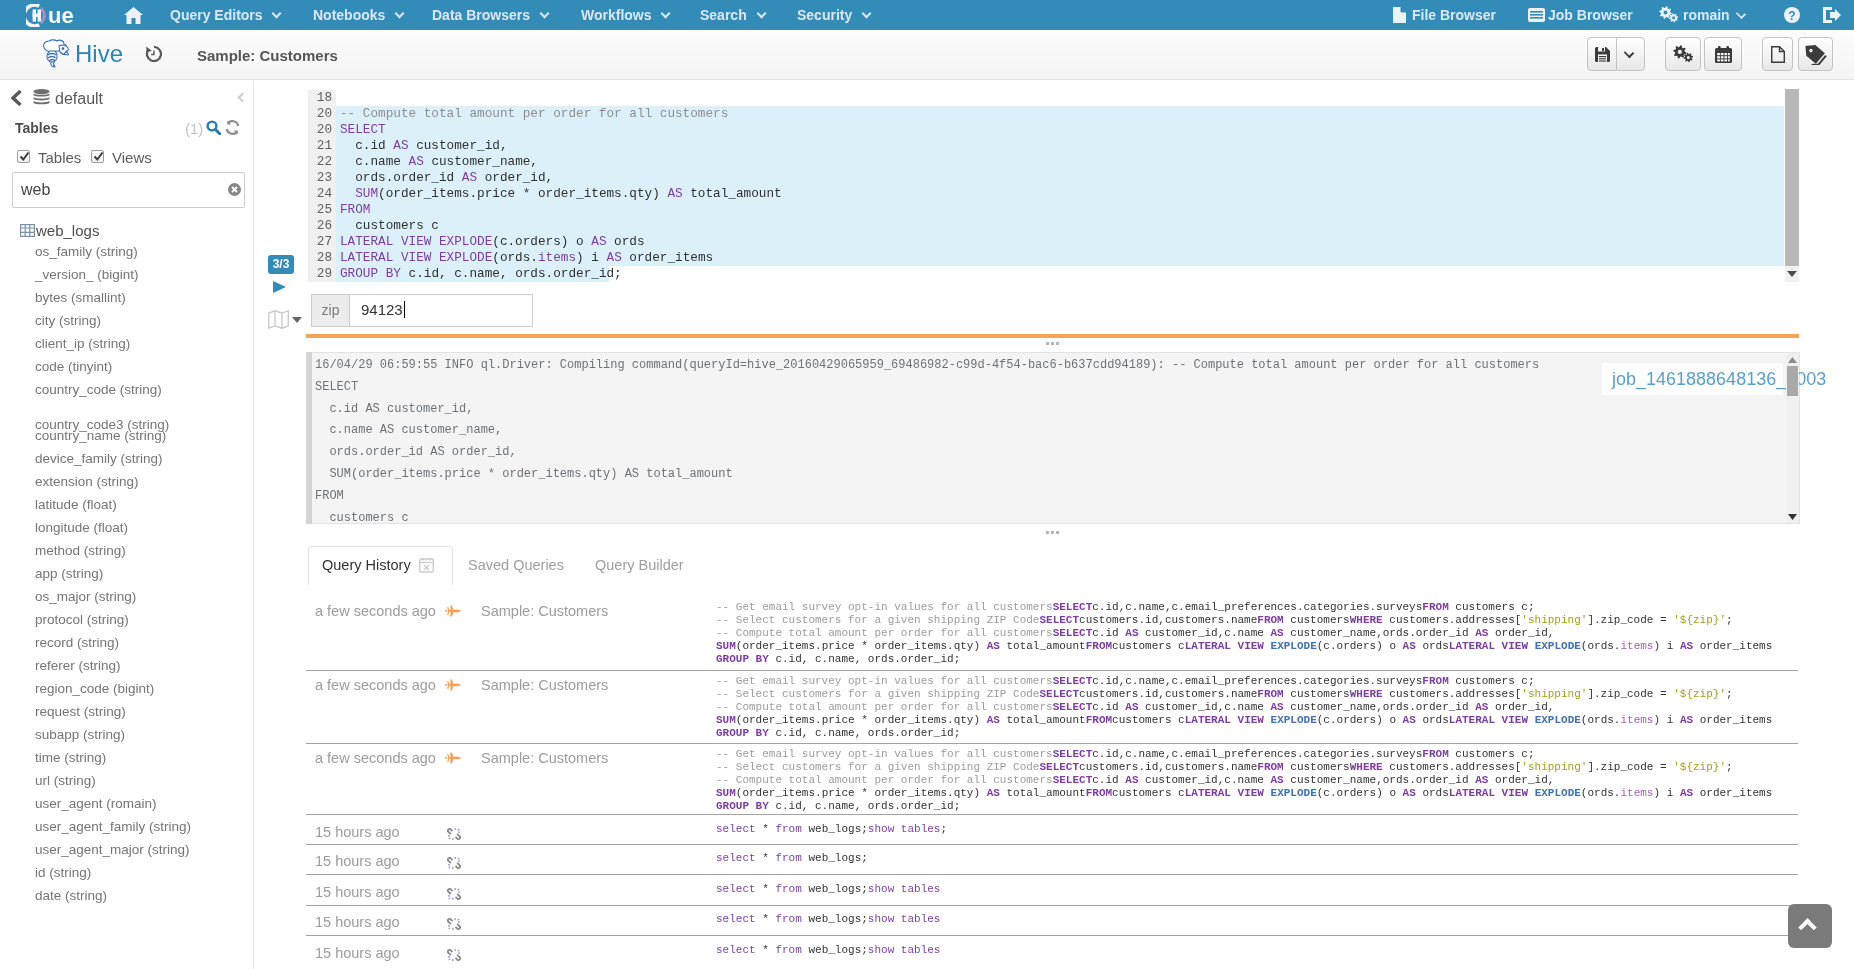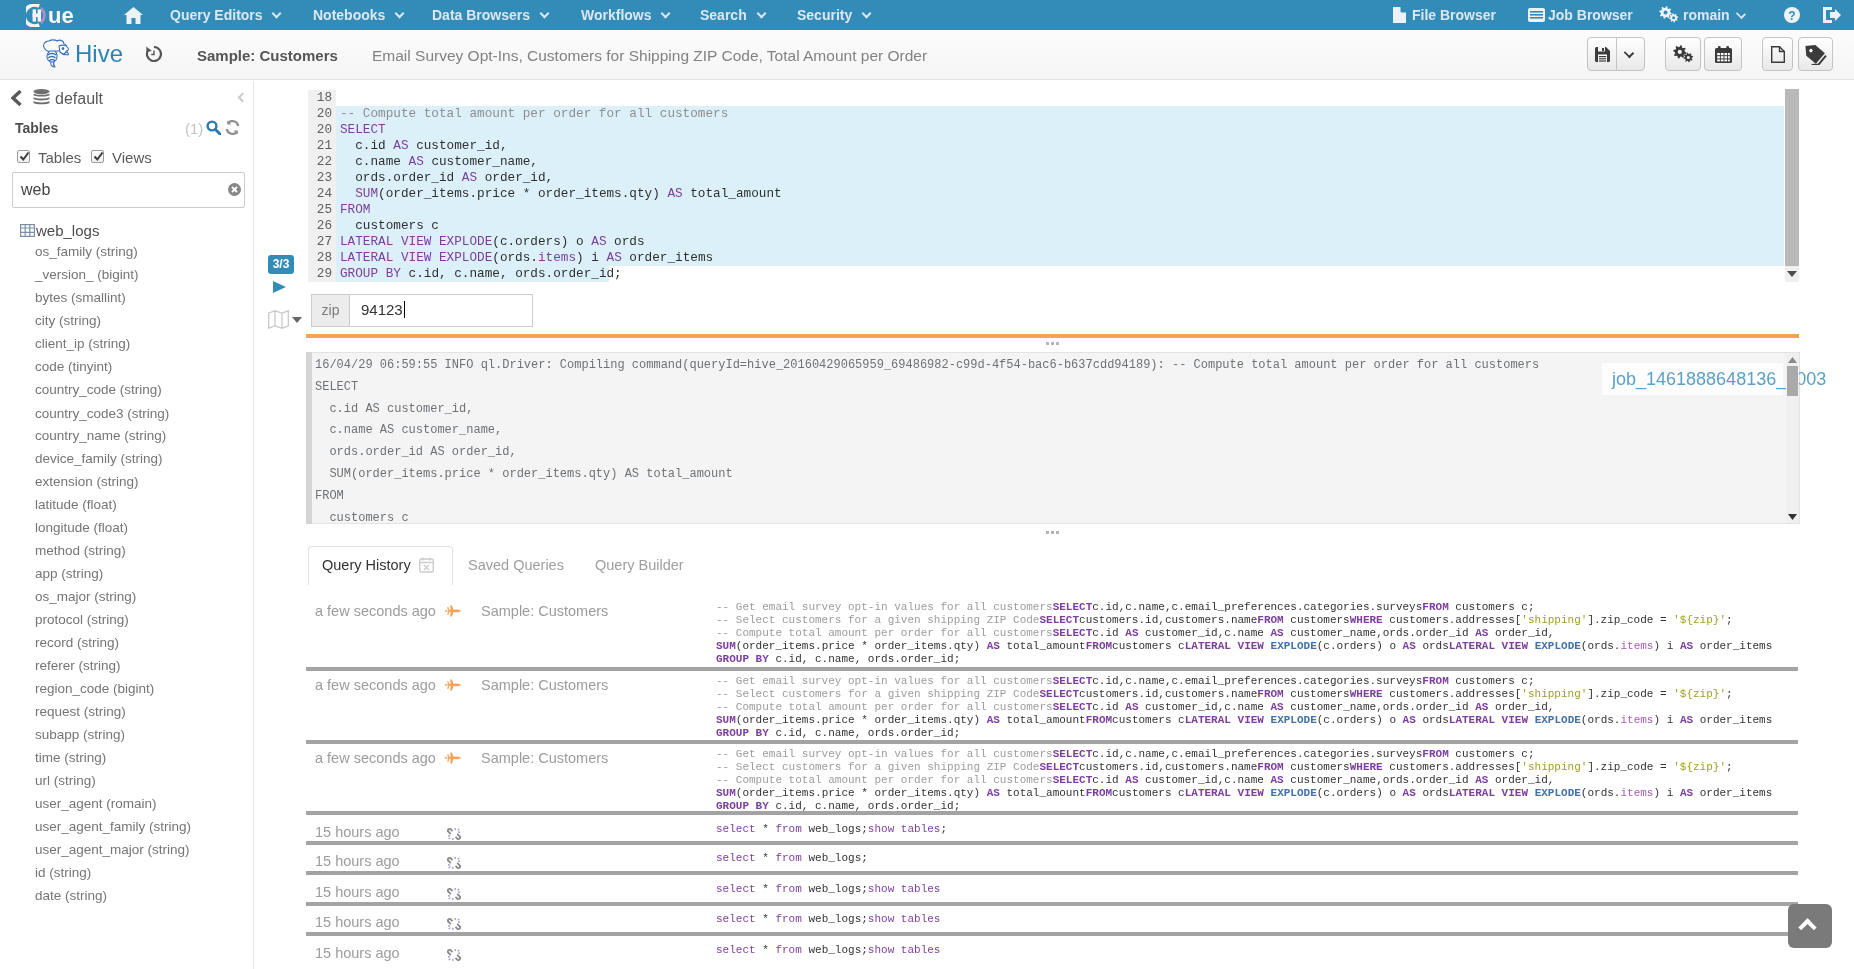--- a/index.html
+++ b/index.html
@@ -23,21 +23,21 @@
 .k { color:#7a3e9d; }
 .cm { color:#8e8e8e; }
 
 .hc { font-family:Liberation Mono, monospace; font-size:11px; line-height:13.1px; color:#333; white-space:pre; }
 .hk { color:#7d3f9e; font-weight:bold; }
 .hb { color:#4271ae; font-weight:bold; }
 .hs { color:#9f9e24; }
 .hi { color:#a55fb0; }
 .hcm { color:#9c9c9c; }
 .hk2 { color:#7d3f9e; }
-.row { position:absolute; left:306px; width:1492px; border-bottom:4px solid #a3a3a3; }
+.row { position:absolute; left:306px; width:1492px; border-bottom:1px solid #a3a3a3; }
 .ts { position:absolute; left:9px; font-size:14.5px; color:#9c9c9c; white-space:nowrap; }
 .nm { position:absolute; left:175px; font-size:14.5px; color:#9c9c9c; white-space:nowrap; }
 </style>
 </head>
 <body>
 <div id="topnav">
 
   <svg class="abs" style="left:26px;top:4px" width="62" height="23" viewBox="0 0 62 23">
     <path d="M14.8 2.6 A10.4 10.4 0 0 1 14.8 20.4 L14.8 16.6 A7 7 0 0 0 14.8 6.4 Z" fill="#ab8fc9"></path>
     <path d="M13.2 2.2 A10.4 10.4 0 1 0 13.2 20.8" fill="none" stroke="#f4f4f4" stroke-width="3.6"></path>
@@ -100,21 +100,20 @@
     </g>
   </svg>
   <div class="abs" style="left:75px;top:10px;font-size:24px;color:#2e83b4">Hive</div>
 
   <svg class="abs" style="left:145px;top:16px" width="17" height="16" viewBox="0 0 17 16">
     <path d="M9 1 A7 7 0 1 1 3.2 4" fill="none" stroke="#565656" stroke-width="2.2"></path>
     <path d="M1.2 0.5 L1.6 6 L7 5 Z" fill="#565656"></path>
     <path d="M9 4.5 V8.5 H6.2" fill="none" stroke="#565656" stroke-width="1.4"></path>
   </svg>
   <div class="abs" style="left:197px;top:17px;font-size:15px;font-weight:bold;color:#555">Sample: Customers</div>
-  <div class="abs" style="left:372px;top:17px;font-size:15.5px;color:#828282">Email Survey Opt-Ins, Customers for Shipping ZIP Code, Total Amount per Order</div>
 
   <div class="btn" style="left:1587px;width:30px;border-top-right-radius:0;border-bottom-right-radius:0">
     <svg class="abs" style="left:7px;top:9px" width="15" height="15" viewBox="0 0 15 15">
       <path d="M0 1.5 A1.5 1.5 0 0 1 1.5 0 H11 L15 4 V13.5 A1.5 1.5 0 0 1 13.5 15 H1.5 A1.5 1.5 0 0 1 0 13.5 Z M3 0 H10 V4.5 H3 Z M7 1 H9 V4 H7 Z" fill="#3b3b3b" fill-rule="evenodd"></path>
       <rect x="3" y="7.5" width="9" height="7.5" fill="#fff"></rect>
       <rect x="3.8" y="9" width="7.4" height="1.2" fill="#3b3b3b"></rect>
       <rect x="3.8" y="11.2" width="7.4" height="1.2" fill="#3b3b3b"></rect>
       <rect x="3.8" y="13.4" width="7.4" height="1.2" fill="#3b3b3b"></rect>
     </svg>
   </div>
@@ -218,21 +217,21 @@
     </g>
   </svg>
   <div class="abs" style="left:36px;top:141px;font-size:15px;color:#4d4d4d">web_logs</div>
   <div class="col" style="top:163px">os_family (string)</div>
   <div class="col" style="top:186px">_version_ (bigint)</div>
   <div class="col" style="top:209px">bytes (smallint)</div>
   <div class="col" style="top:232px">city (string)</div>
   <div class="col" style="top:255px">client_ip (string)</div>
   <div class="col" style="top:278px">code (tinyint)</div>
   <div class="col" style="top:301px">country_code (string)</div>
-  <div class="col" style="top:325px">country_code3 (string)</div>
+  <div class="col" style="top:336px">country_code3 (string)</div>
   <div class="col" style="top:347px">country_name (string)</div>
   <div class="col" style="top:370px">device_family (string)</div>
   <div class="col" style="top:393px">extension (string)</div>
   <div class="col" style="top:416px">latitude (float)</div>
   <div class="col" style="top:439px">longitude (float)</div>
   <div class="col" style="top:462px">method (string)</div>
   <div class="col" style="top:485px">app (string)</div>
   <div class="col" style="top:508px">os_major (string)</div>
   <div class="col" style="top:531px">protocol (string)</div>
   <div class="col" style="top:554px">record (string)</div>

